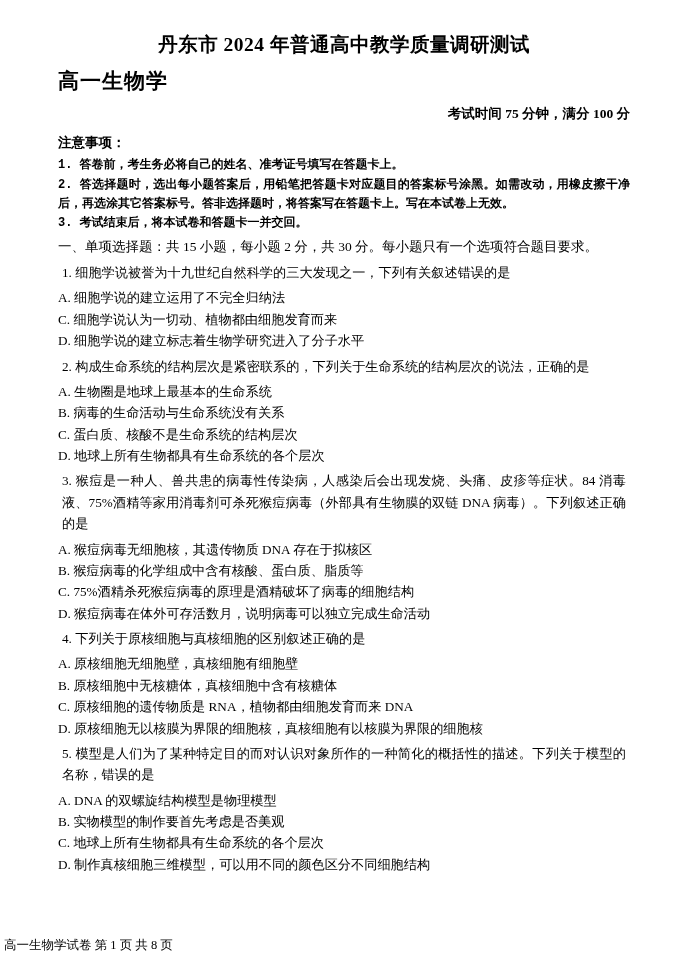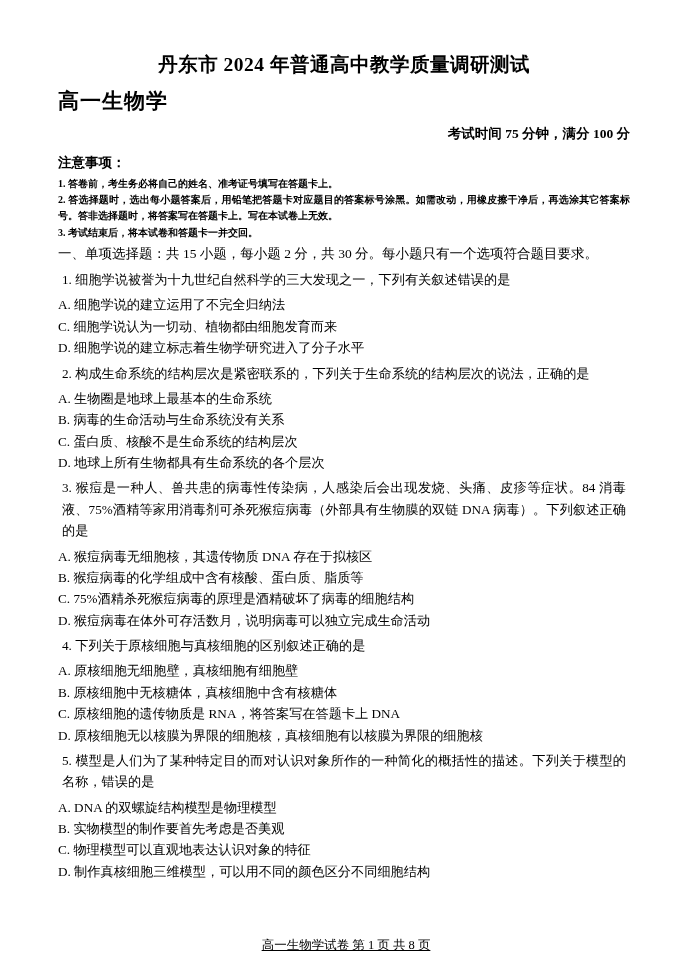--- a/index.html
+++ b/index.html
@@ -12,21 +12,21 @@
     height: 972px;
     font-family: "Liberation Serif", "DejaVu Serif", serif;
     color: #000000;
     position: relative;
     overflow: hidden;
   }
   .page {
     width: 688px;
     height: 972px;
     box-sizing: border-box;
-    padding: 52px 58px 0 58px;
+    padding: 32px 58px 0 58px;
     position: relative;
   }
   .title-main {
     text-align: center;
     font-size: 19.5px;
     font-weight: bold;
     letter-spacing: 0.5px;
     margin: 0 0 10px 0;
     line-height: 1.35;
   }
@@ -45,25 +45,26 @@
     margin: 0 0 11px 0;
     line-height: 1.3;
   }
   .notice-head {
     font-size: 13.5px;
     font-weight: bold;
     margin: 2px 0 2px 0;
     line-height: 1.55;
   }
   .notice-item {
-    font-size: 10px;
+    font-size: 12px;
     font-weight: bold;
     line-height: 1.62;
     margin: 0;
     text-align: justify;
+    font-family: Liberation Mono, monospace;
   }
   .section-head {
     font-size: 13.5px;
     font-weight: normal;
     line-height: 1.65;
     margin: 2px 0 0 0;
   }
   .q {
     font-size: 13.2px;
     line-height: 1.62;
@@ -78,24 +79,23 @@
     font-size: 13.2px;
     line-height: 1.62;
     margin: 0;
     text-align: justify;
   }
   .footer {
     position: absolute;
     left: 4px;
     right: 0;
     bottom: 18px;
-    text-align: center;
+    text-align: left;
     font-size: 12.5px;
     line-height: 1.4;
-    text-decoration: underline;
   }
   .content {
     margin-top: 2px;
   }
 </style>
 </head>
 <body>
 
 <div class="page">
 
@@ -134,28 +134,28 @@
       <p class="opt">A. 猴痘病毒无细胞核，其遗传物质 DNA 存在于拟核区</p>
       <p class="opt">B. 猴痘病毒的化学组成中含有核酸、蛋白质、脂质等</p>
       <p class="opt">C. 75%酒精杀死猴痘病毒的原理是酒精破坏了病毒的细胞结构</p>
       <p class="opt">D. 猴痘病毒在体外可存活数月，说明病毒可以独立完成生命活动</p>
     </div>
 
     <div class="question">
       <p class="q q-stem">4. 下列关于原核细胞与真核细胞的区别叙述正确的是</p>
       <p class="opt">A. 原核细胞无细胞壁，真核细胞有细胞壁</p>
       <p class="opt">B. 原核细胞中无核糖体，真核细胞中含有核糖体</p>
-      <p class="opt">C. 原核细胞的遗传物质是 RNA，将答案写在答题卡上 DNA</p>
+      <p class="opt">C. 原核细胞的遗传物质是 RNA，植物都由细胞发育而来 DNA</p>
       <p class="opt">D. 原核细胞无以核膜为界限的细胞核，真核细胞有以核膜为界限的细胞核</p>
     </div>
 
     <div class="question">
       <p class="q q-stem">5. 模型是人们为了某种特定目的而对认识对象所作的一种简化的概括性的描述。下列关于模型的名称，错误的是</p>
       <p class="opt">A. DNA 的双螺旋结构模型是物理模型</p>
       <p class="opt">B. 实物模型的制作要首先考虑是否美观</p>
-      <p class="opt">C. 物理模型可以直观地表达认识对象的特征</p>
+      <p class="opt">C. 地球上所有生物都具有生命系统的各个层次</p>
       <p class="opt">D. 制作真核细胞三维模型，可以用不同的颜色区分不同细胞结构</p>
     </div>
 
   </div>
 
   <div class="footer">高一生物学试卷 第 1 页 共 8 页</div>
 </div>
 
 </body></html>

